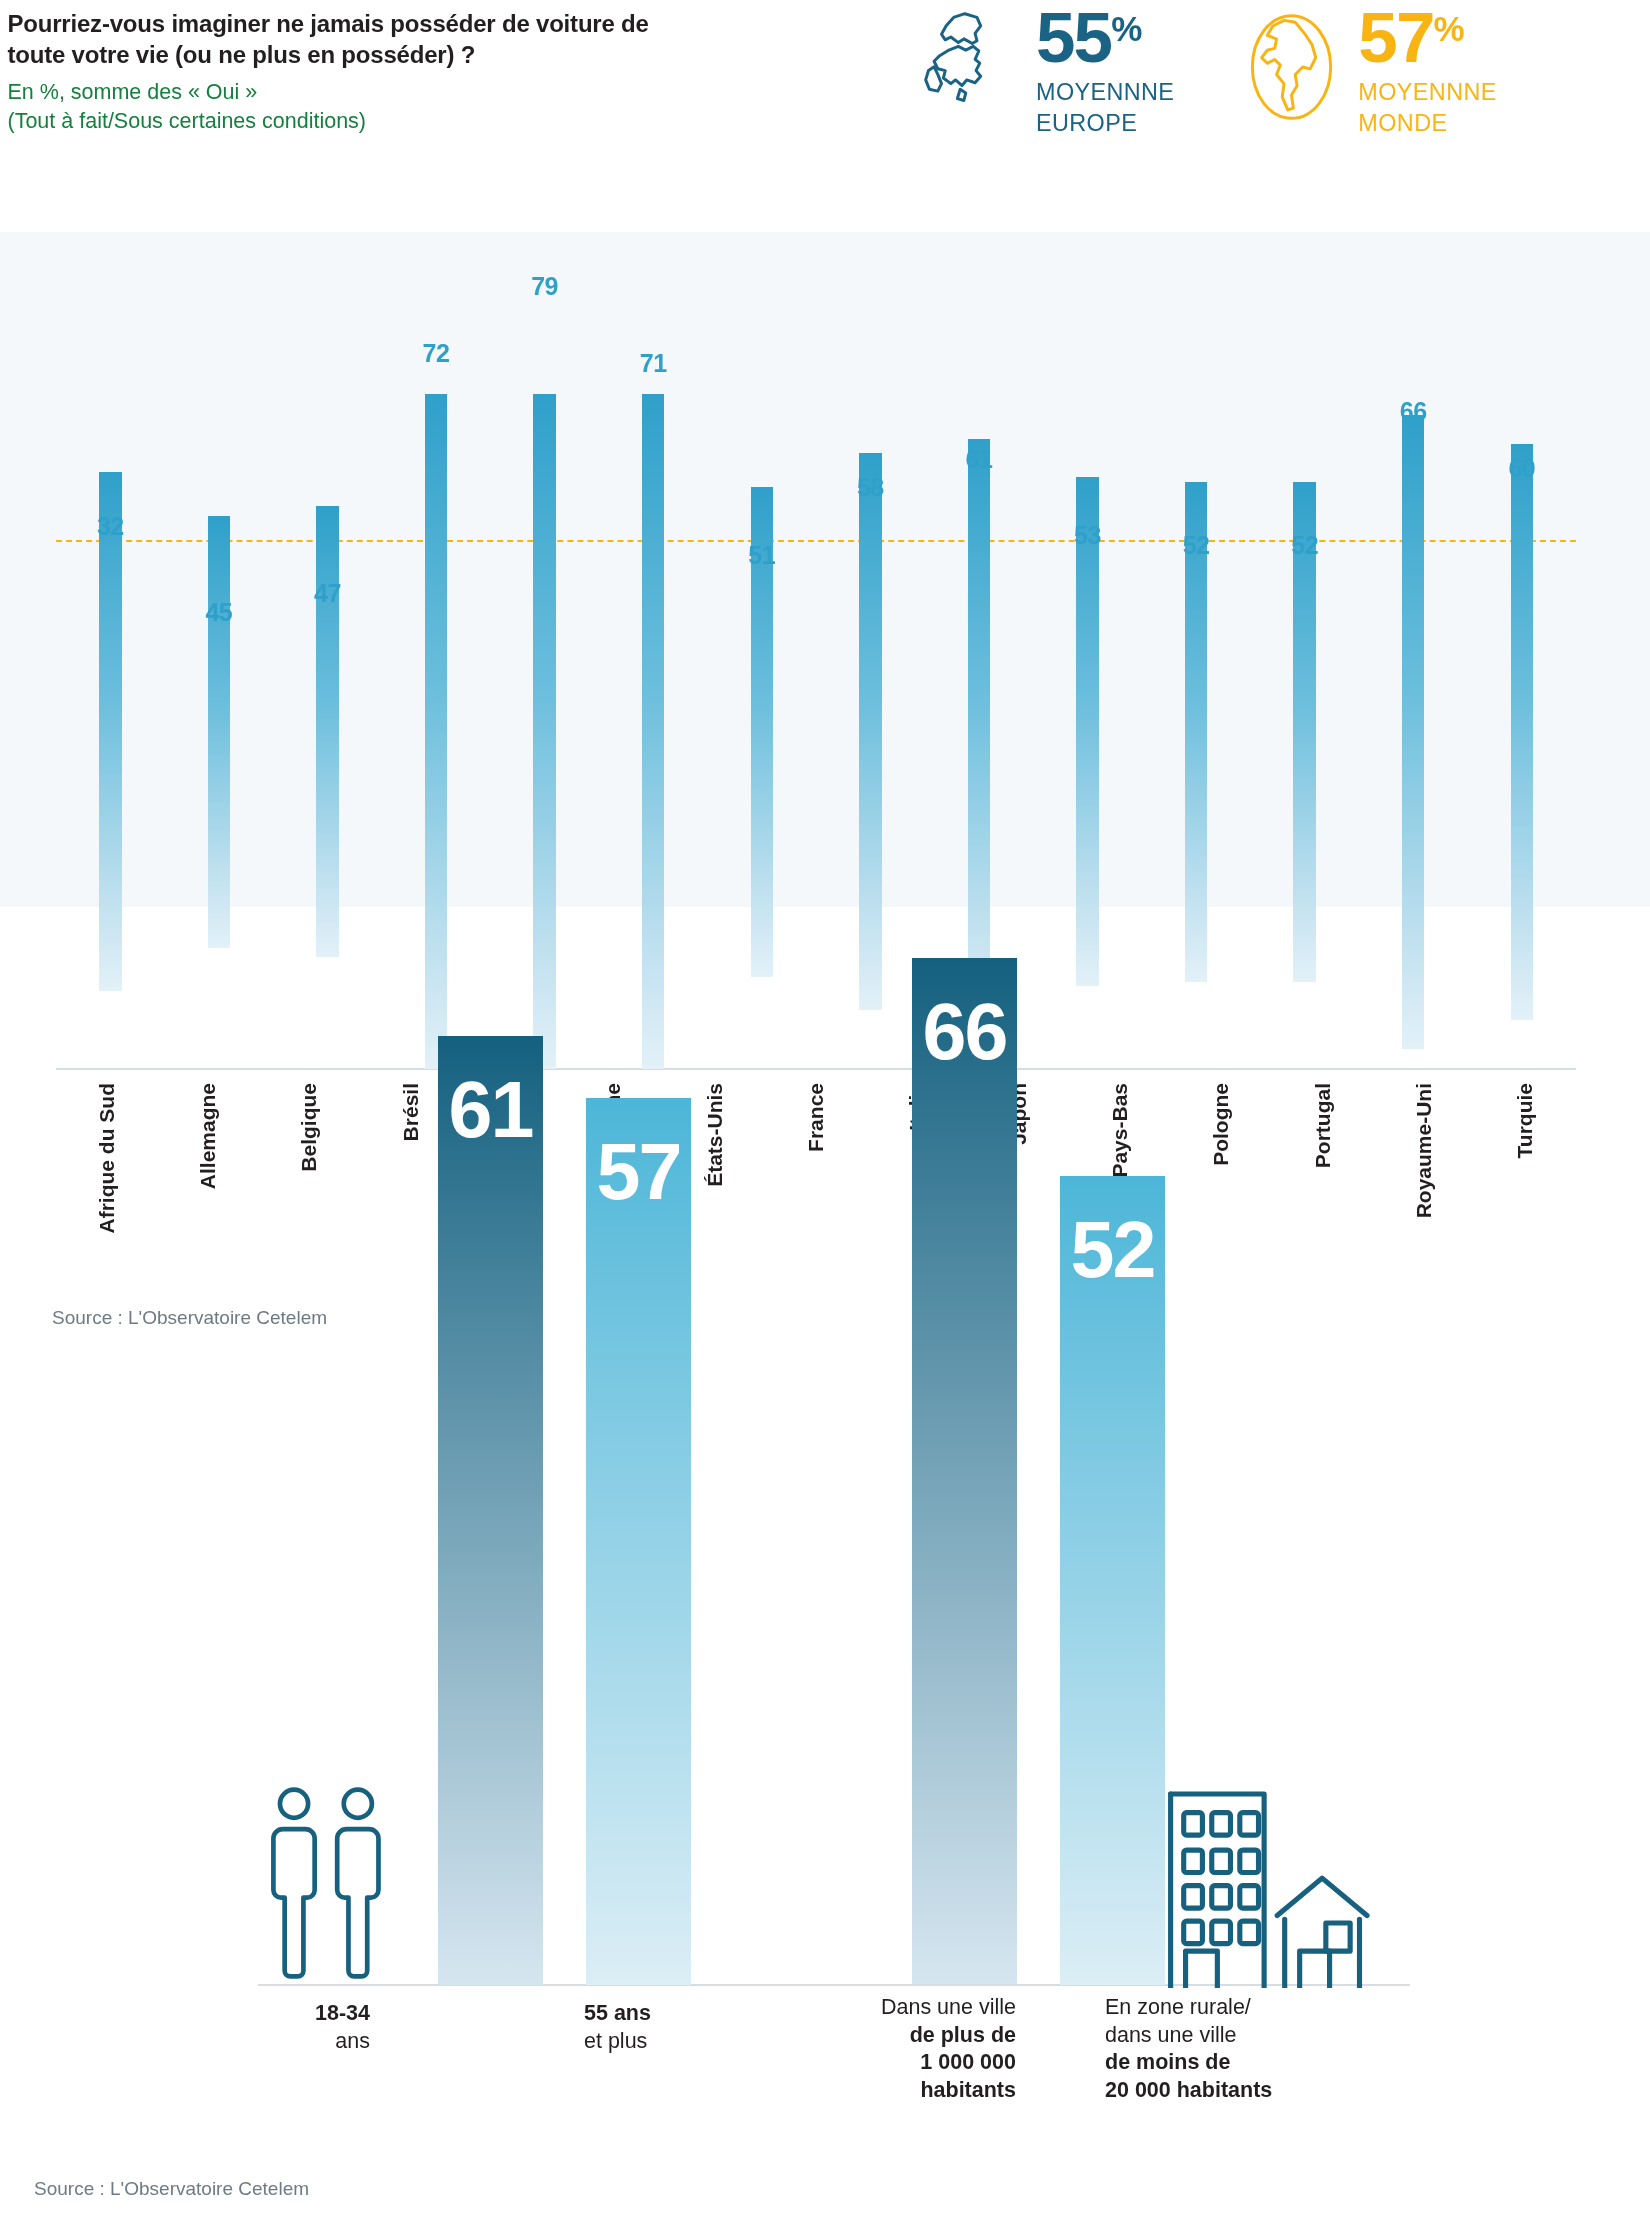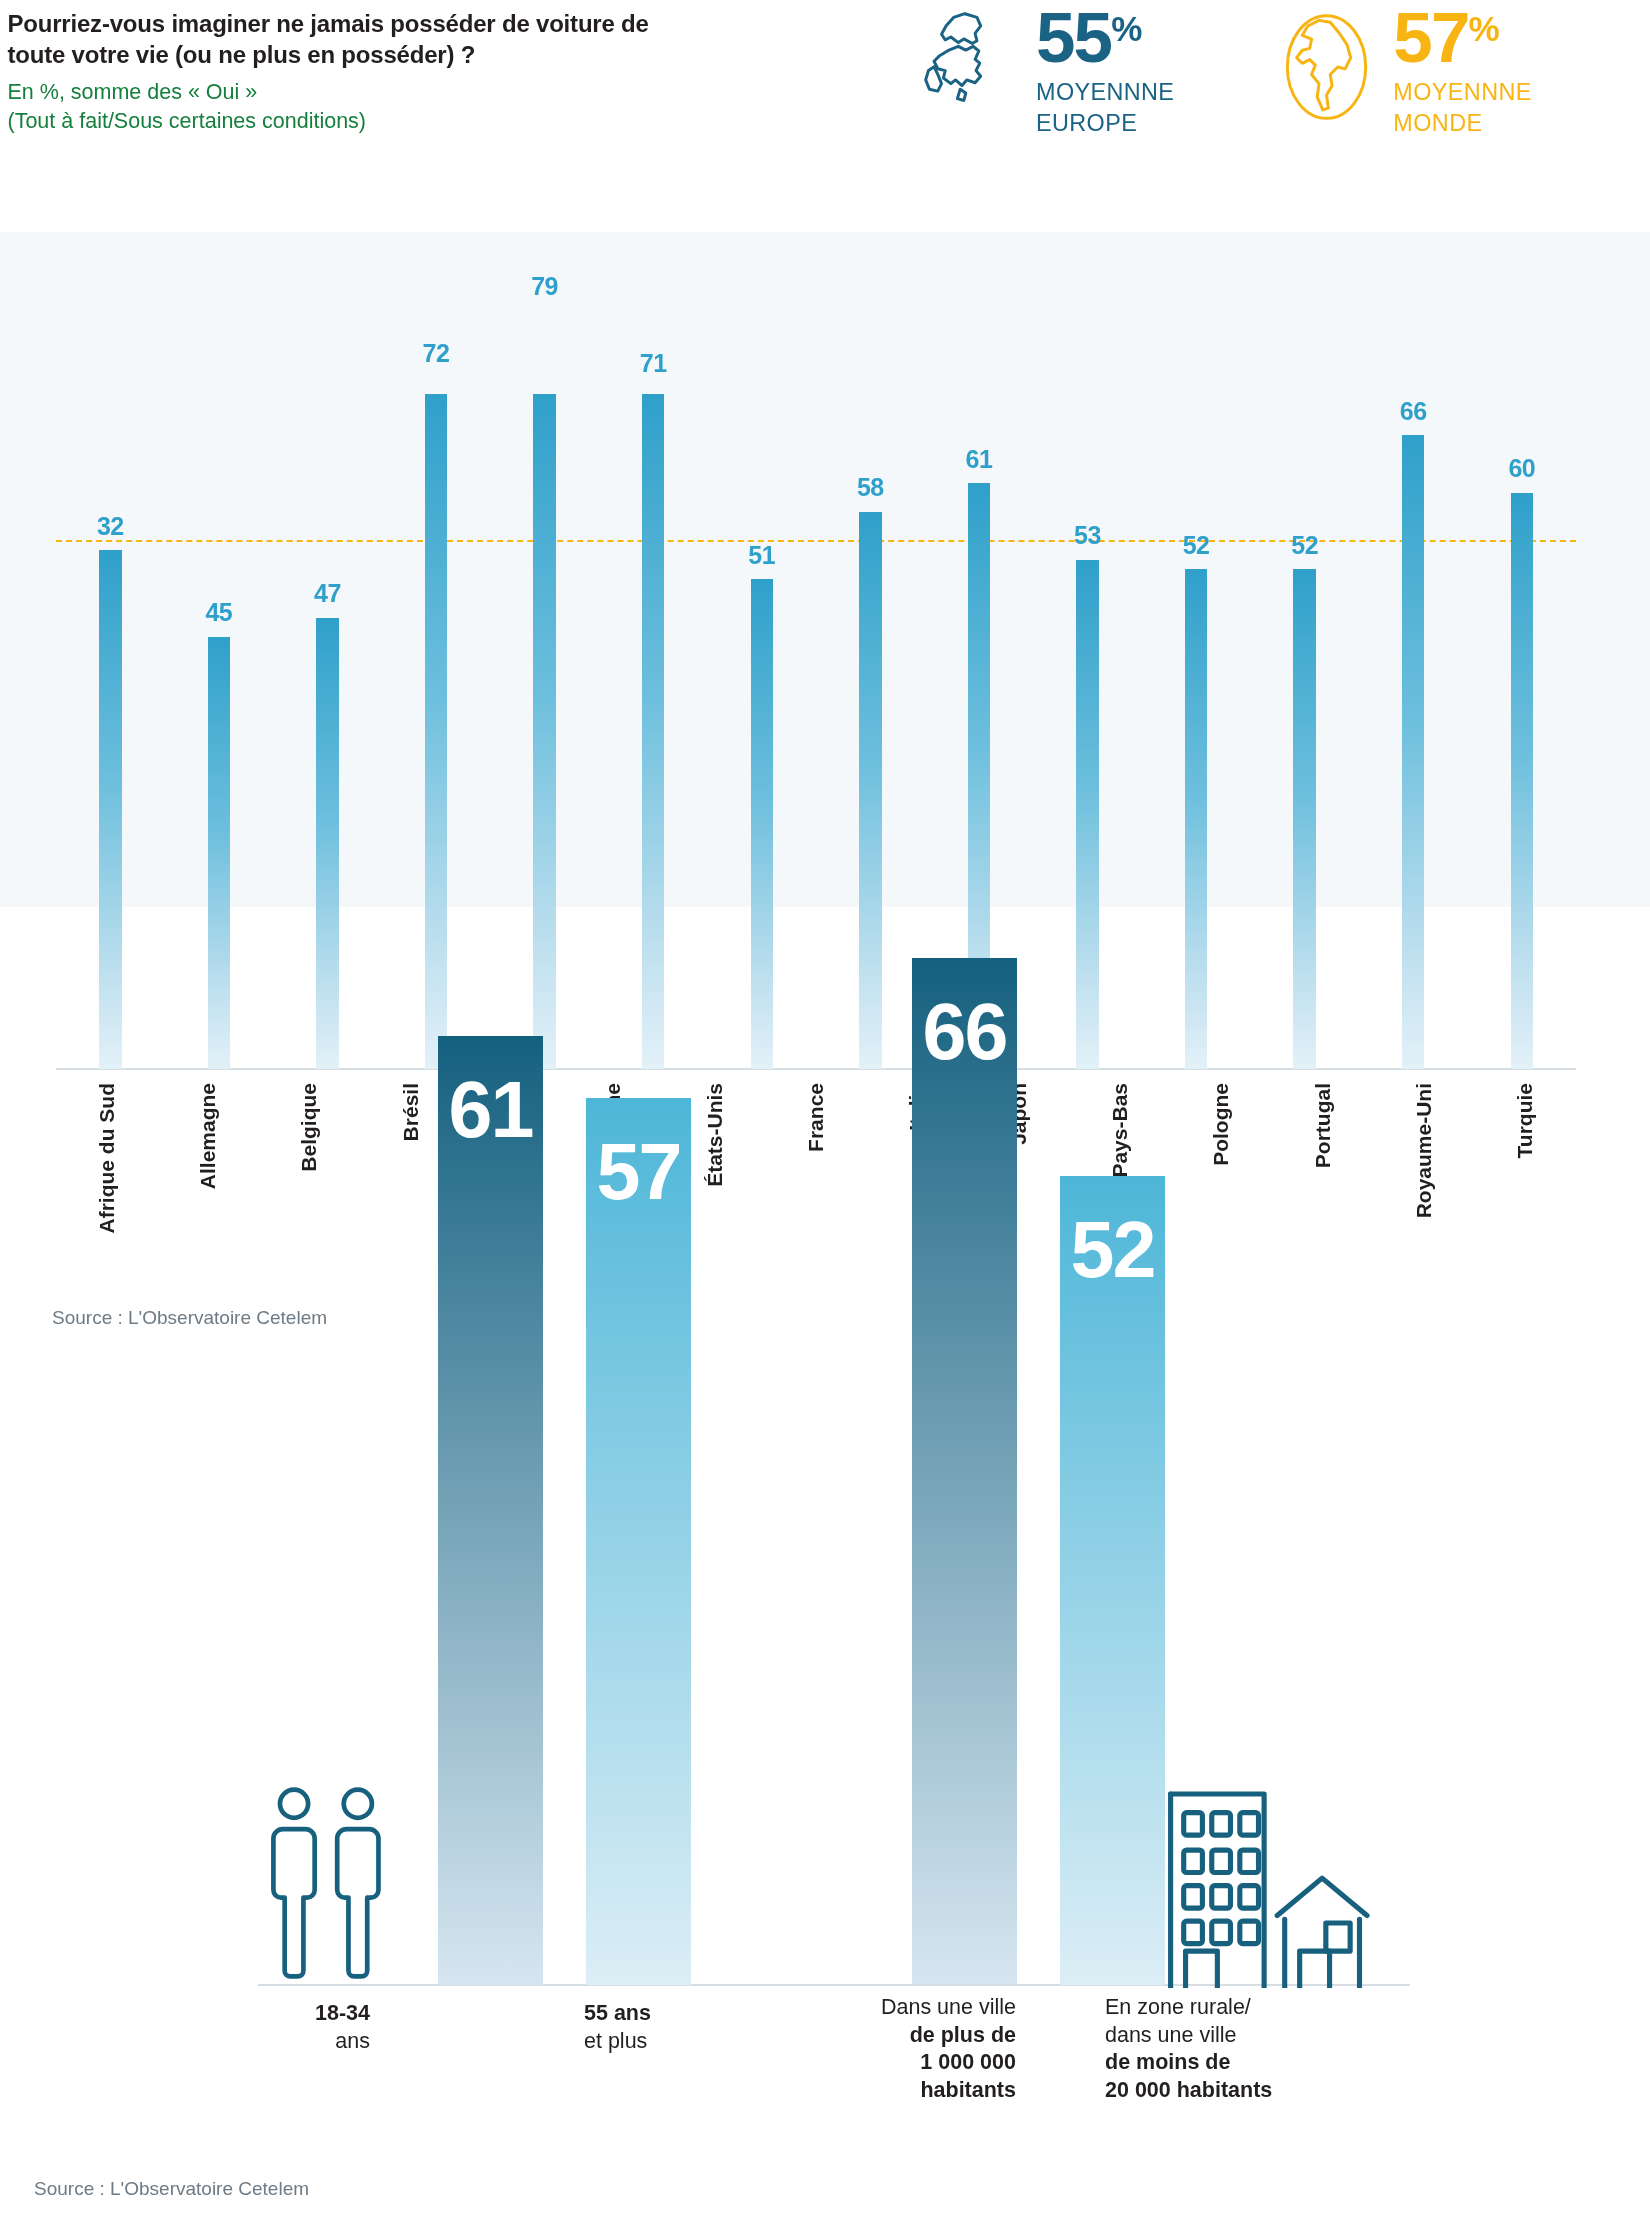--- a/index.html
+++ b/index.html
@@ -23,21 +23,21 @@
     letter-spacing: -0.2px;
   }
   .q-sub {
     margin-top: 8.4px;
     font-size: 21.5px;
     font-weight: 400;
     color: #15803d;
     line-height: 1.33;
   }
 
-  .stats { position: absolute; left: 918px; top: 3.7px; display: flex; align-items: center; gap: 101px; }
+  .stats { position: absolute; left: 918px; top: 3.7px; display: flex; align-items: center; gap: 66px; }
   .stat { display: flex; align-items: flex-start; gap: 15px; }
   .stat-icon { width: 103px; height: 126px; display:flex; align-items:flex-start; justify-content:center; padding-top: 5.6px;}
   .stat-body { padding-top: 5.6px; }
   .stat-num {
     font-size: 71px;
     font-weight: bold;
     line-height: 0.82;
     letter-spacing: -1.9px;
     display: flex;
     align-items: flex-start;
@@ -74,21 +74,21 @@
     position: absolute; left: 56px; top: 394px;
     width: 1520px; height: 675px;
     display: flex; align-items: flex-end;
   }
   .bar-slot {
     flex: 1 1 0;
     height: 100%;
     position: relative;
     display: flex;
     flex-direction: column;
-    justify-content: flex-end;
+    justify-content: center;
     align-items: center;
   }
   .bar {
     width: 22.5px;
     background: linear-gradient(to bottom, #2fa0ca 0%, #6dbfdd 45%, #bfe0ef 82%, #e3f1f8 100%);
   }
   .bar-val {
     position: absolute;
     width: 56px;
     text-align: center;

